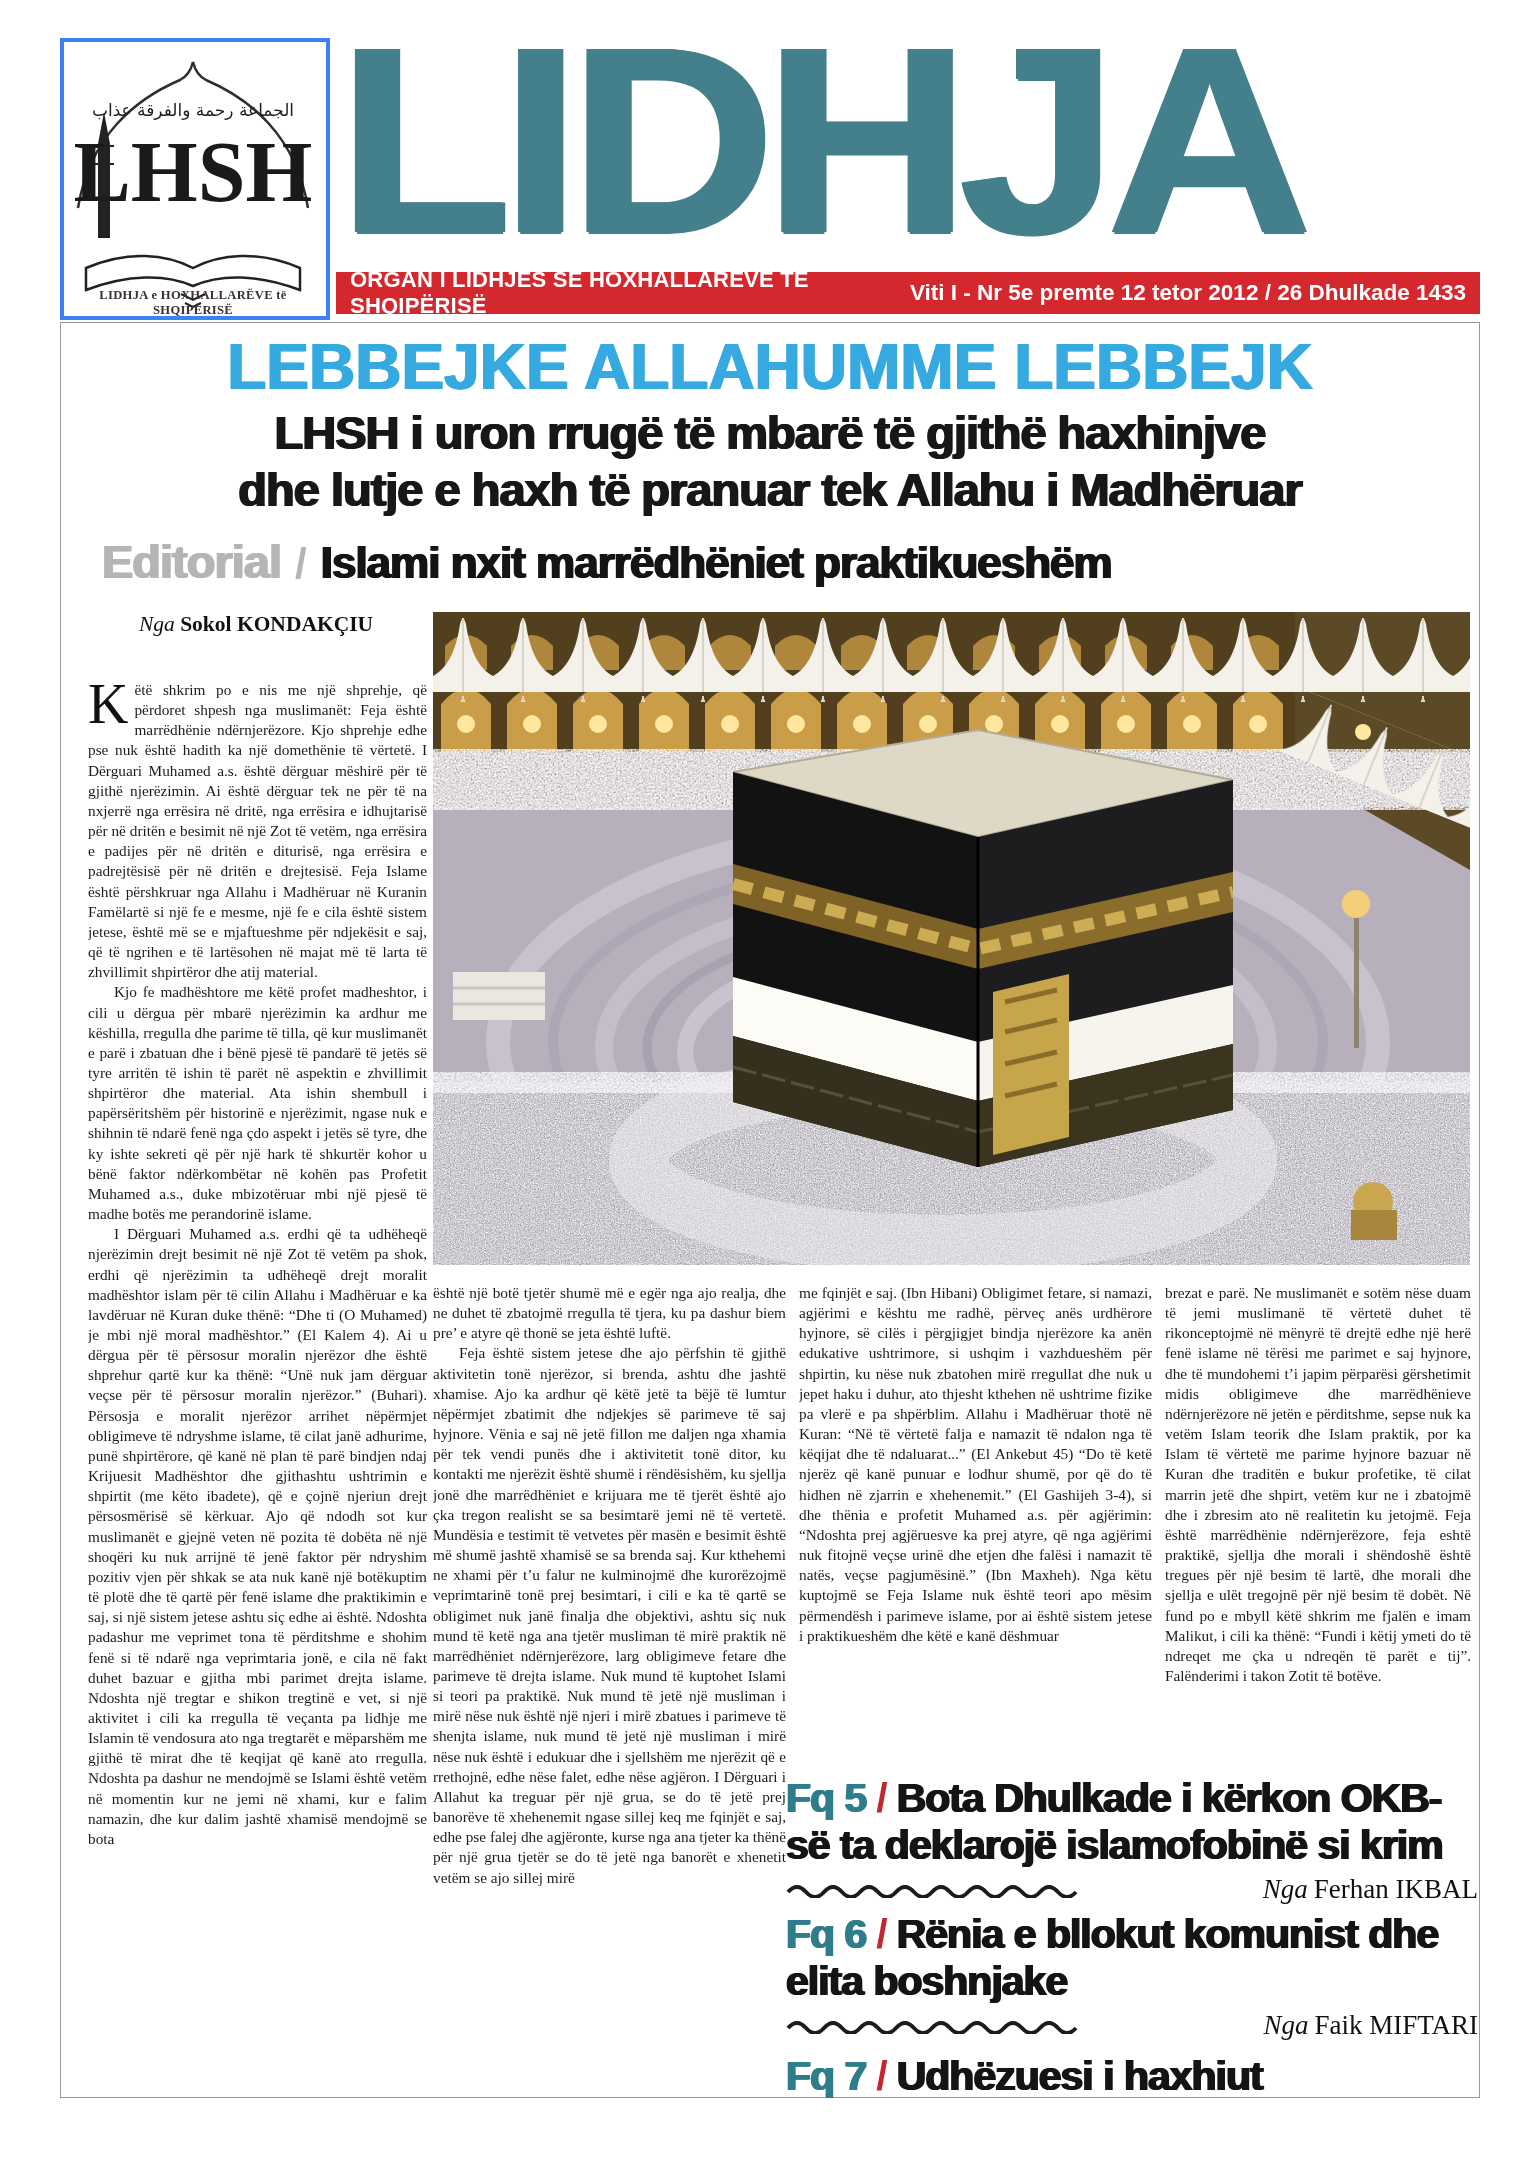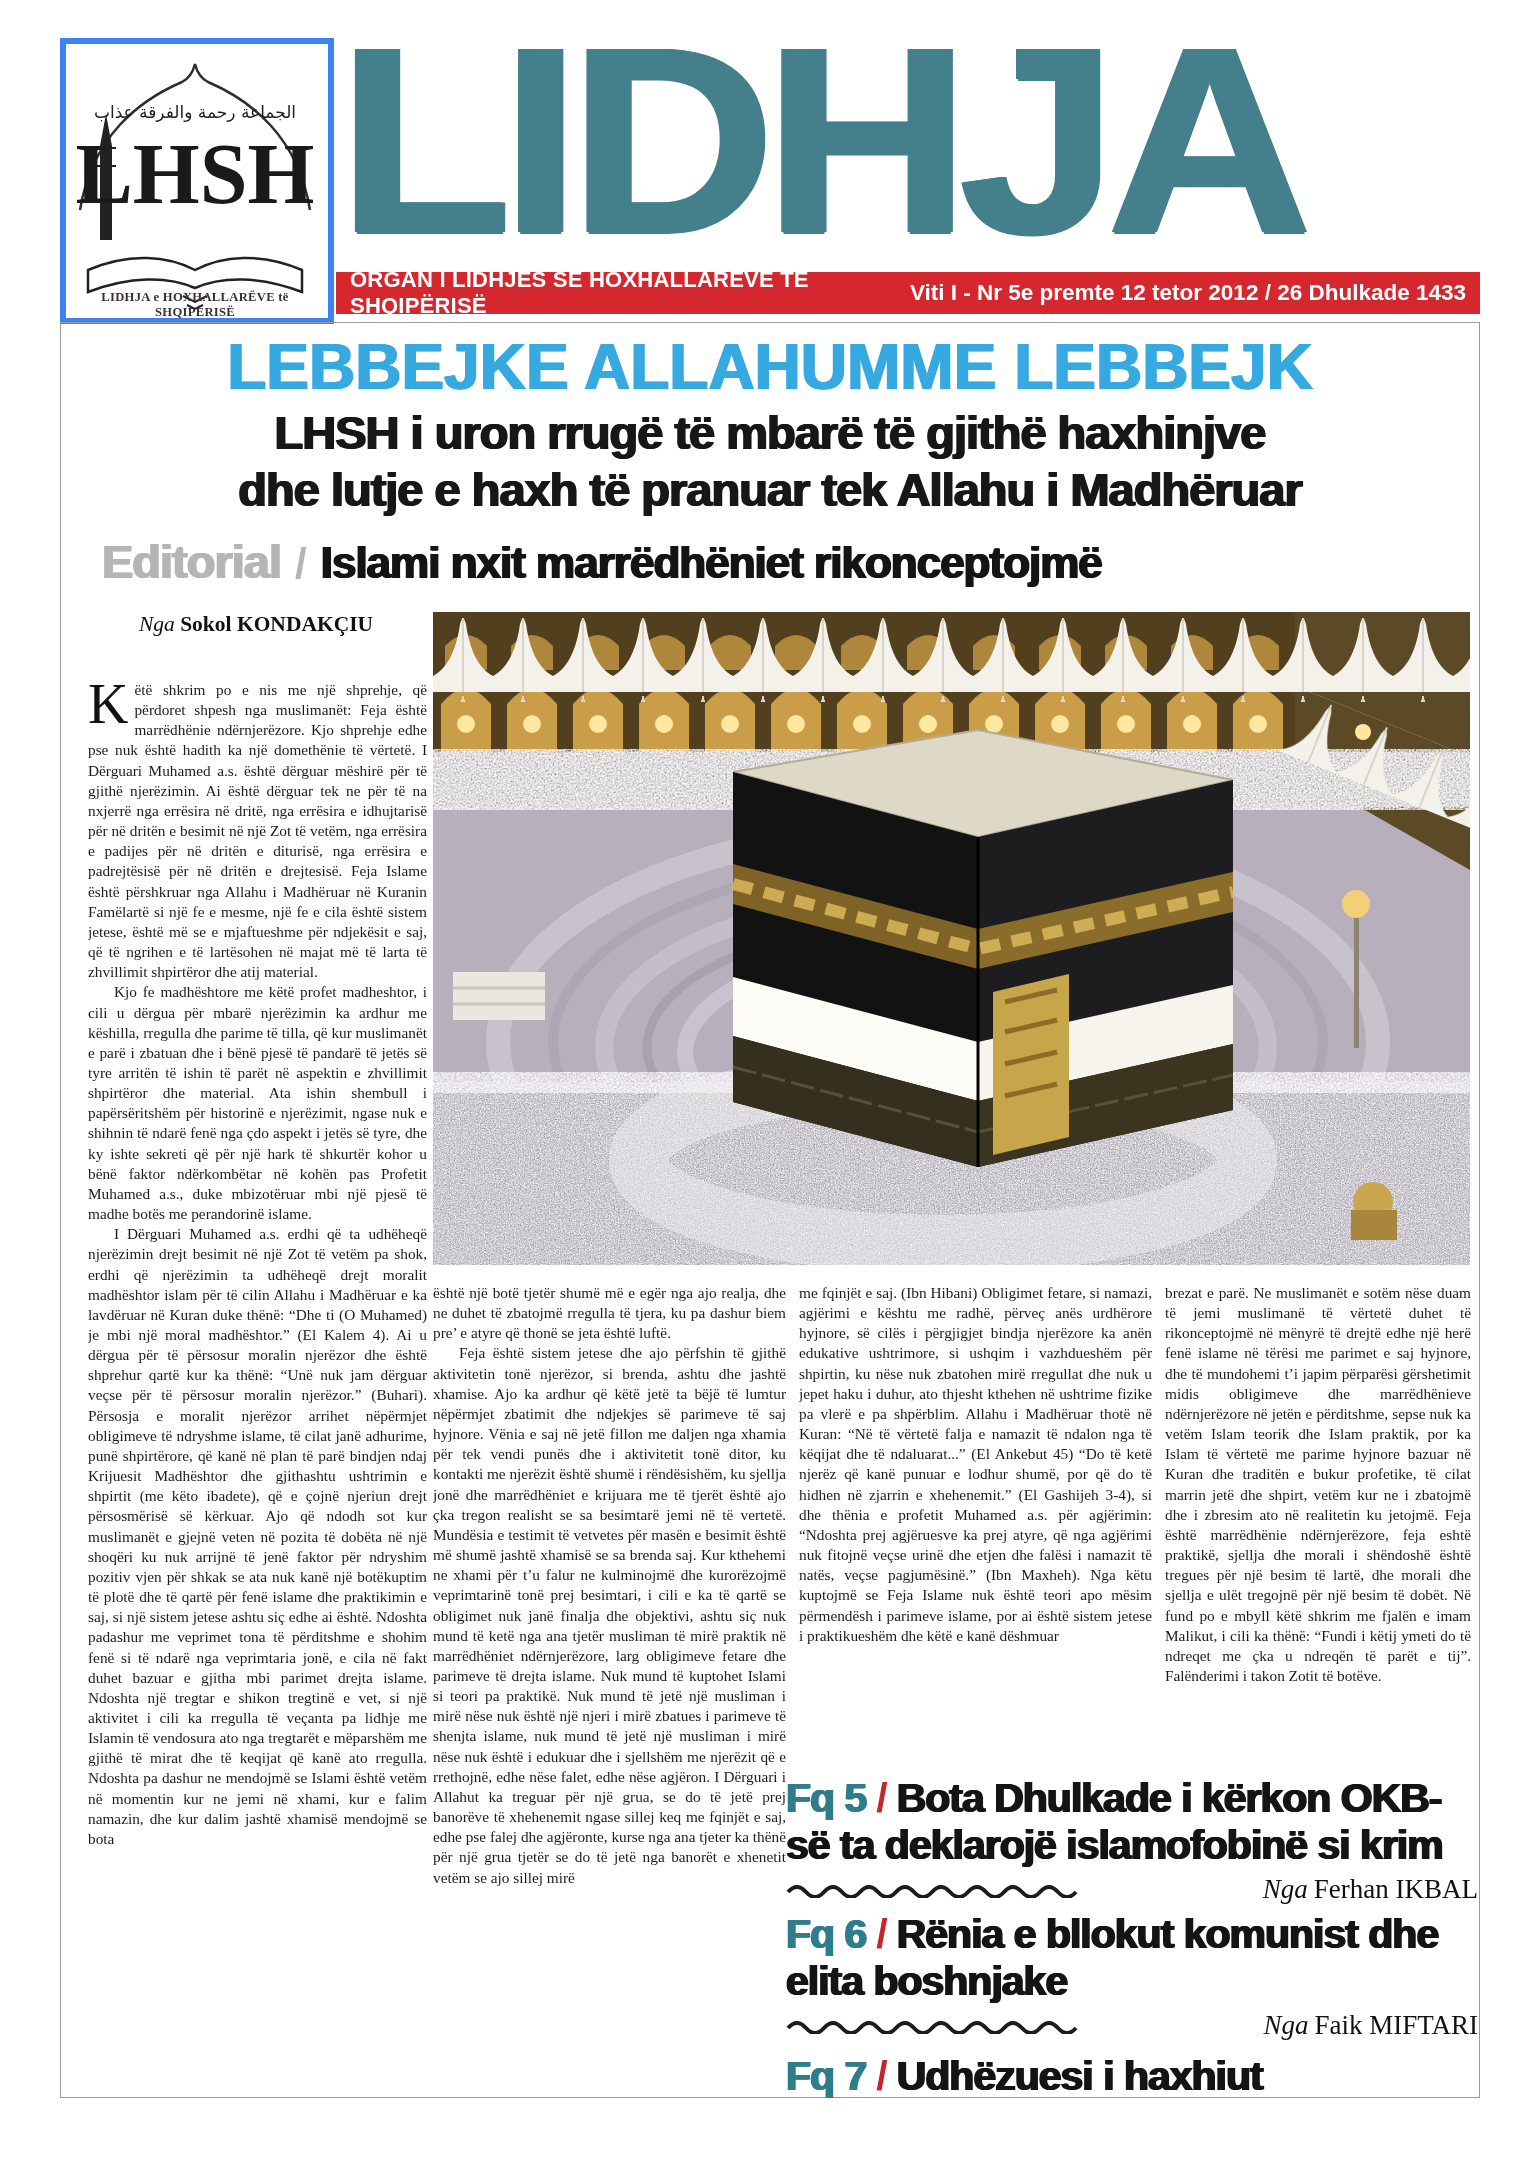--- a/index.html
+++ b/index.html
@@ -1,21 +1,21 @@
 <!DOCTYPE html>
 <html><head>
 <meta charset="utf-8">
 <style>
   html,body{margin:0;padding:0;background:#ffffff;}
   .page{position:relative;width:1536px;height:2176px;background:#fff;overflow:hidden;
         font-family:"Liberation Serif",serif;color:#1c1c1c;}
   .abs{position:absolute;}
 
   
-  .logo-box{left:60px;top:38px;width:262px;height:274px;border:6px solid #3b82f6;background:#fff;}
+  .logo-box{left:60px;top:38px;width:262px;height:274px;border:4px solid #3b82f6;background:#fff;}
   .logo-arabic{left:64px;top:96px;width:252px;text-align:center;font-size:17px;color:#1d1d1d;
                font-family:"DejaVu Sans",sans-serif;direction:rtl;}
   .masthead{left:338px;top:14px;width:1142px;height:258px;overflow:hidden;}
   .masthead span{display:inline-block;font-family:"Liberation Sans",sans-serif;font-weight:900;
                  font-size:266px;line-height:252px;letter-spacing:-10px;color:#44808B;
                  transform:scaleX(1.07);transform-origin:left top;
                  text-shadow:2px 0 #44808B,-2px 0 #44808B,0 2px #44808B;}
   .red-strip{left:336px;top:272px;width:1144px;height:42px;background:#D4282E;display:flex;
              align-items:center;padding:16px 14px;box-sizing:border-box;
              font-family:"Liberation Sans",sans-serif;font-weight:bold;color:#fff;}
@@ -98,21 +98,21 @@
 
   <div class="abs main-frame"></div>
 
   <div class="abs headline">LEBBEJKE ALLAHUMME LEBBEJK</div>
   <div class="abs subhead">
     <div>LHSH i uron rrugë të mbarë të gjithë haxhinjve</div>
     <div>dhe lutje e haxh të pranuar tek Allahu i Madhëruar</div>
   </div>
 
   <div class="abs editorial">
-    <span class="ed-label">Editorial</span><span class="ed-slash">/</span><span class="ed-title">Islami nxit marrëdhëniet rikonceptojmë</span>
+    <span class="ed-label">Editorial</span><span class="ed-slash">/</span><span class="ed-title">Islami nxit marrëdhëniet praktikueshëm</span>
   </div>
 
   <div class="abs byline">
     <i>Nga</i>
     <span class="caps">Sokol KONDAKÇIU</span>
   </div>
 
   <div class="abs bodycol col1">
     <p class="drop">Këtë shkrim po e nis me një shprehje, që përdoret shpesh nga muslimanët: Feja është marrëdhënie ndërnjerëzore. Kjo shprehje edhe pse nuk është hadith ka një domethënie të vërtetë. I Dërguari Muhamed a.s. është dërguar mëshirë për të gjithë njerëzimin. Ai është dërguar tek ne për të na nxjerrë nga errësira në dritë, nga errësira e idhujtarisë për në dritën e besimit në një Zot të vetëm, nga errësira e padijes për në dritën e diturisë, nga errësira e padrejtësisë për në dritën e drejtesisë. Feja Islame është përshkruar nga Allahu i Madhëruar në Kuranin Famëlartë si një fe e mesme, një fe e cila është sistem jetese, është më se e mjaftueshme për ndjekësit e saj, që të ngrihen e të lartësohen në majat më të larta të zhvillimit shpirtëror dhe atij material.</p>
     <p class="ind">Kjo fe madhështore me këtë profet madheshtor, i cili u dërgua për mbarë njerëzimin ka ardhur me këshilla, rregulla dhe parime të tilla, që kur muslimanët e parë i zbatuan dhe i bënë pjesë të pandarë të jetës së tyre arritën të ishin të parët në aspektin e zhvillimit shpirtëror dhe material. Ata ishin shembull i papërsëritshëm për historinë e njerëzimit, ngase nuk e shihnin të ndarë fenë nga çdo aspekt i jetës së tyre, dhe ky ishte sekreti që për një hark të shkurtër kohor u bënë faktor ndërkombëtar në kohën pas Profetit Muhamed a.s., duke mbizotëruar mbi një pjesë të madhe botës me perandorinë islame.</p>

